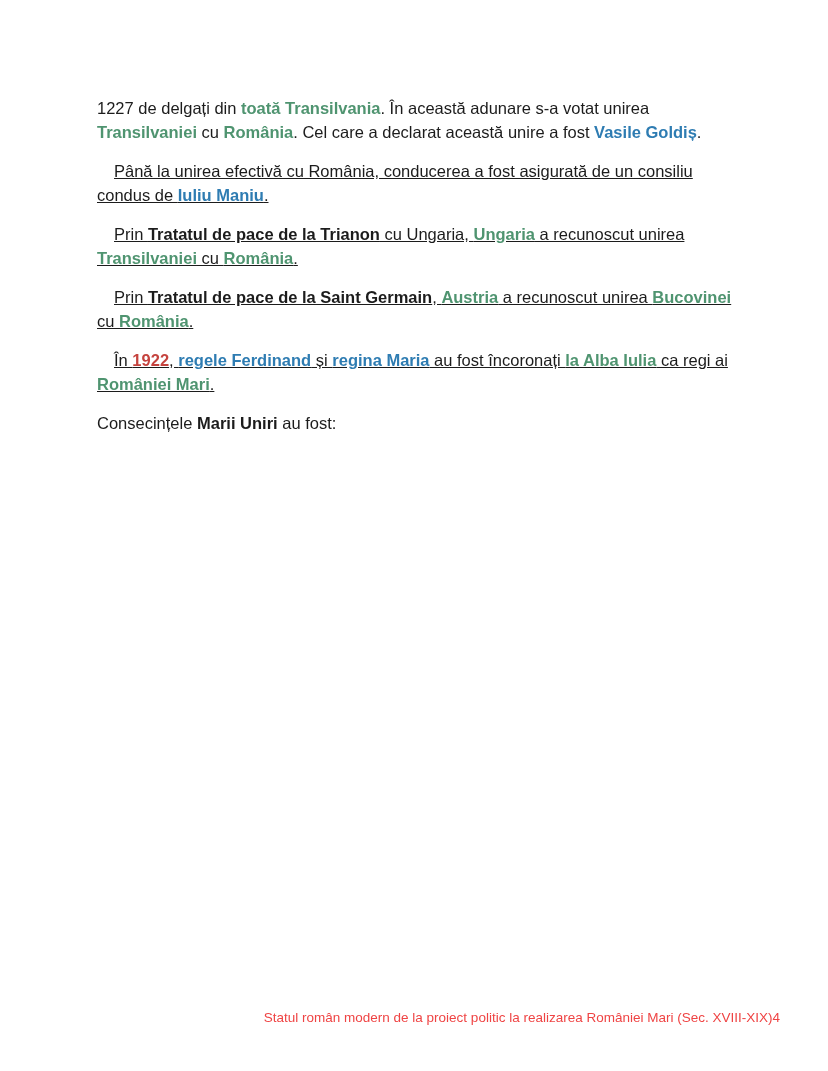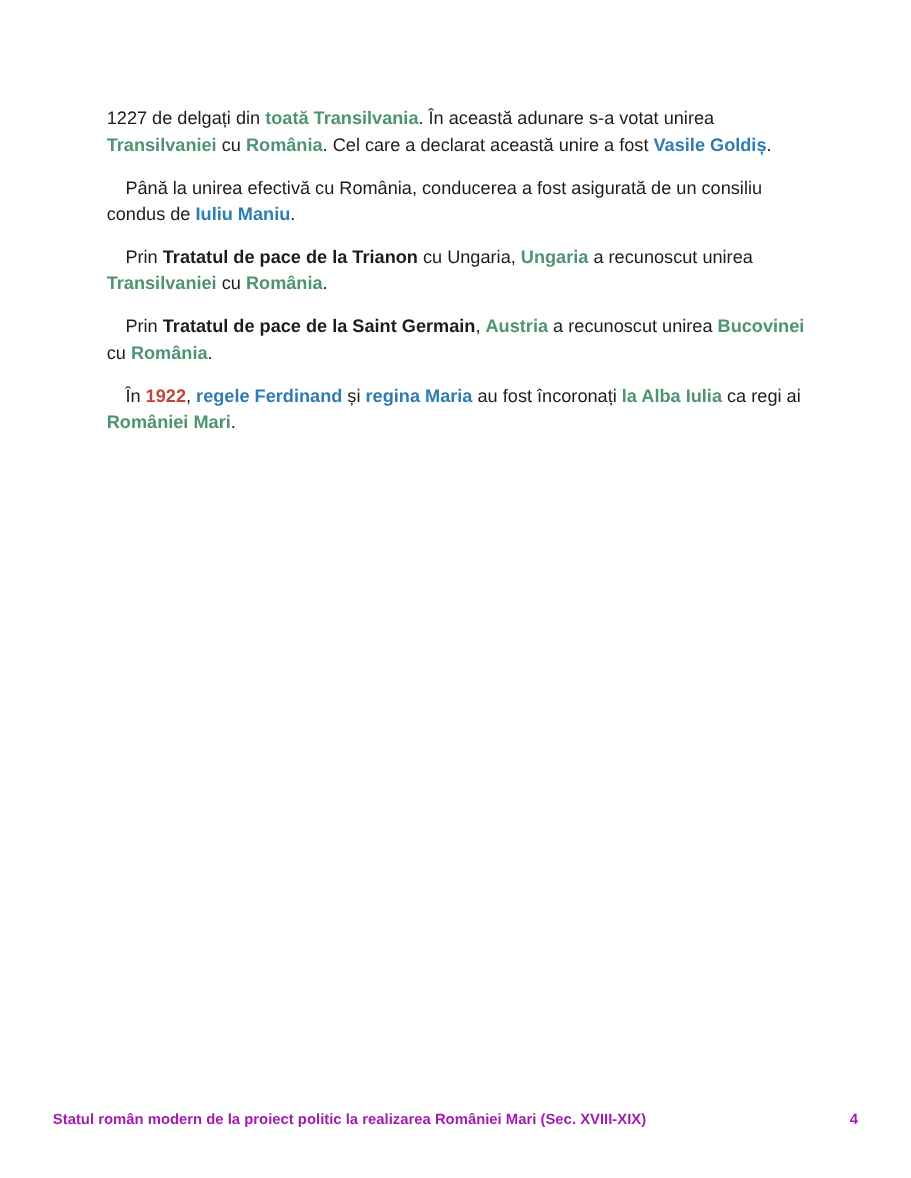--- a/index.html
+++ b/index.html
@@ -22,51 +22,52 @@
     left: 97px;
     width: 636px;
     font-size: 16.5px;
     line-height: 24px;
   }
   .content p {
     margin-bottom: 15px;
   }
   .content p.indent {
     text-indent: 17px;
+    text-decoration: underline;
   }
   .content ul {
     margin-top: 19px;
     padding-left: 31px;
   }
   .content li {
     margin-bottom: 10px;
     padding-left: 3px;
   }
   .seg-bold { font-weight: 700; }
   .footer {
     position: absolute;
     top: 1010px;
     left: 48px;
     right: 48px;
     display: flex;
-    justify-content: space-between;
+    justify-content: flex-end;
     align-items: baseline;
     font-size: 13.5px;
-    color: #a21caf;
-    font-weight: bold;
+    color: #ef4444;
   }
 </style>
 </head>
 <body>
 
 <div class="page">
   <div class="content">
       <p><span>1227 de delgați din </span><span class="seg-bold" style="color: rgb(79, 148, 112);">toată Transilvania</span><span>. În această adunare s-a votat unirea </span><span class="seg-bold" style="color: rgb(79, 148, 112);">Transilvaniei</span><span> cu </span><span class="seg-bold" style="color: rgb(79, 148, 112);">România</span><span>. Cel care a declarat această unire a fost </span><span class="seg-bold" style="color: rgb(46, 124, 178);">Vasile Goldiș</span><span>.</span></p>
       <p class="indent"><span>Până la unirea efectivă cu România, conducerea a fost asigurată de un consiliu condus de </span><span class="seg-bold" style="color: rgb(46, 124, 178);">Iuliu Maniu</span><span>.</span></p>
       <p class="indent"><span>Prin </span><span class="seg-bold">Tratatul de pace de la Trianon</span><span> cu Ungaria, </span><span class="seg-bold" style="color: rgb(79, 148, 112);">Ungaria</span><span> a recunoscut unirea </span><span class="seg-bold" style="color: rgb(79, 148, 112);">Transilvaniei</span><span> cu </span><span class="seg-bold" style="color: rgb(79, 148, 112);">România</span><span>.</span></p>
       <p class="indent"><span>Prin </span><span class="seg-bold">Tratatul de pace de la Saint Germain</span><span>, </span><span class="seg-bold" style="color: rgb(79, 148, 112);">Austria</span><span> a recunoscut unirea </span><span class="seg-bold" style="color: rgb(79, 148, 112);">Bucovinei</span><span> cu </span><span class="seg-bold" style="color: rgb(79, 148, 112);">România</span><span>.</span></p>
       <p class="indent"><span>În </span><span class="seg-bold" style="color: rgb(197, 67, 62);">1922</span><span>, </span><span class="seg-bold" style="color: rgb(46, 124, 178);">regele Ferdinand</span><span> și </span><span class="seg-bold" style="color: rgb(46, 124, 178);">regina Maria</span><span> au fost încoronați </span><span class="seg-bold" style="color: rgb(79, 148, 112);">la Alba Iulia</span><span> ca regi ai </span><span class="seg-bold" style="color: rgb(79, 148, 112);">României Mari</span><span>.</span></p>
+      <p><span>Consecințele </span><span class="seg-bold">Marii Uniri</span><span> au fost:</span></p>
     </div>
   <div class="footer">
     <span>Statul român modern de la proiect politic la realizarea României Mari (Sec. XVIII-XIX)</span>
     <span>4</span>
   </div>
 </div>
 
 </body></html>

